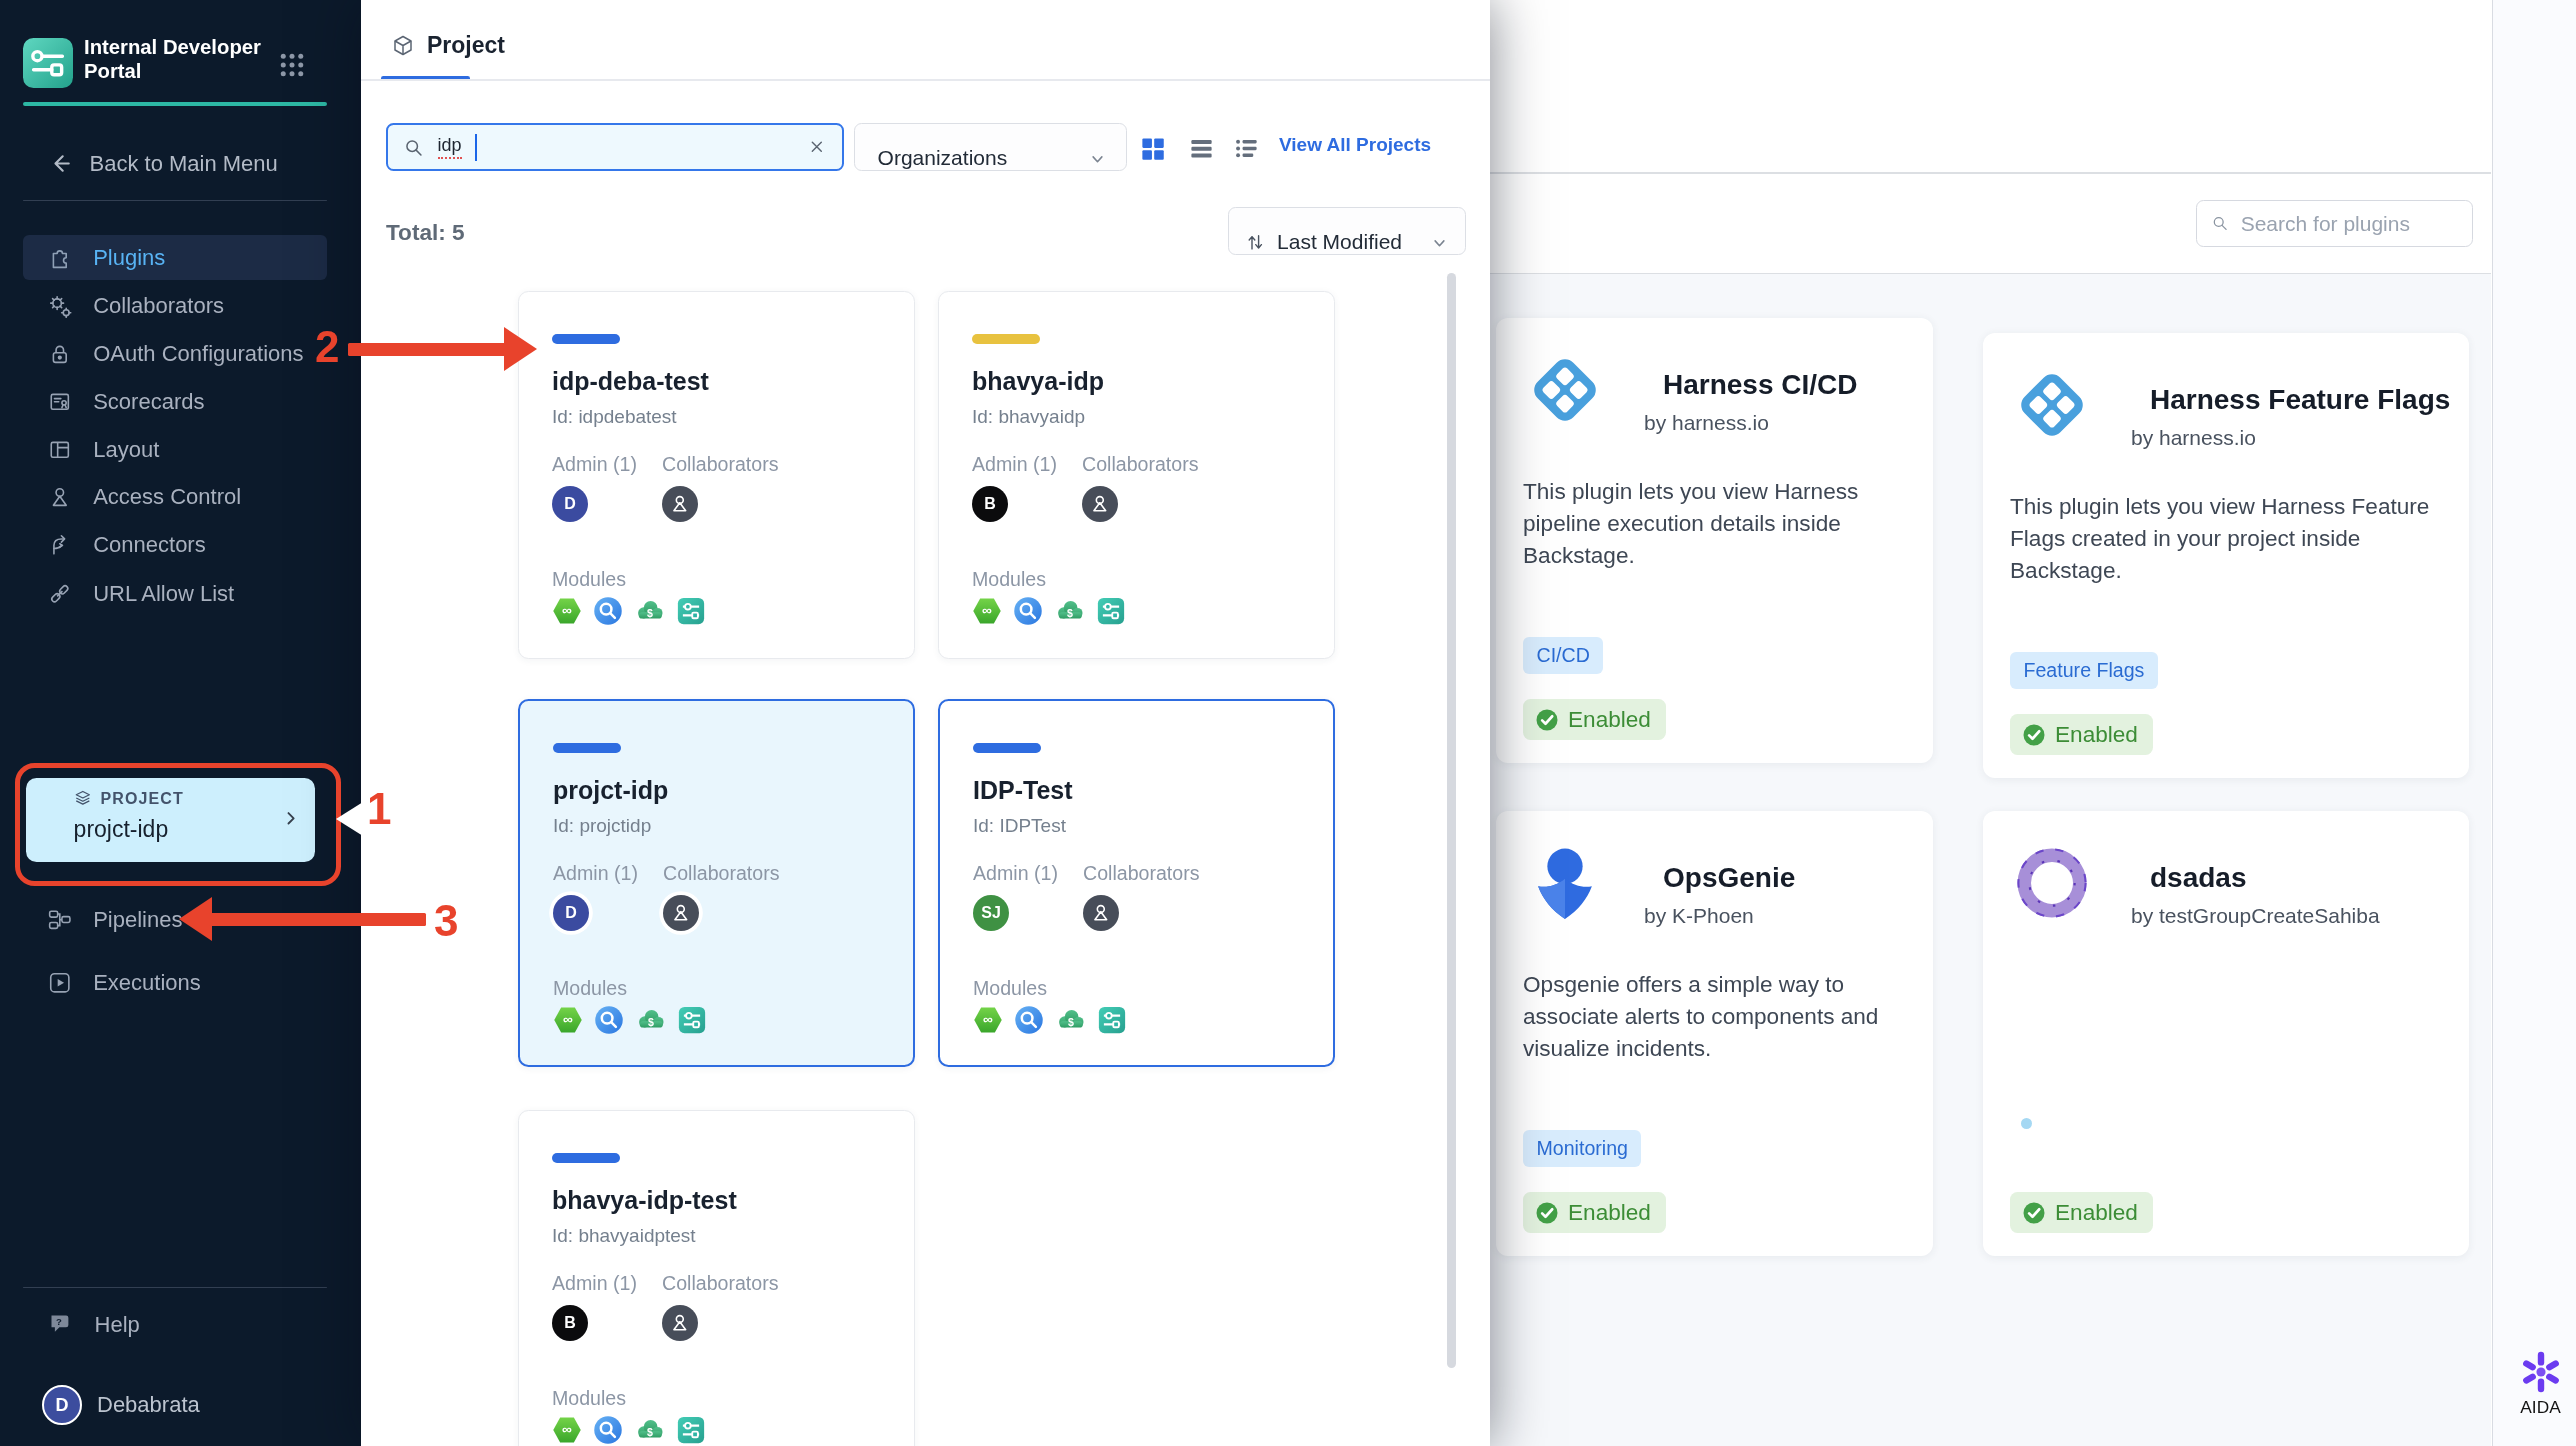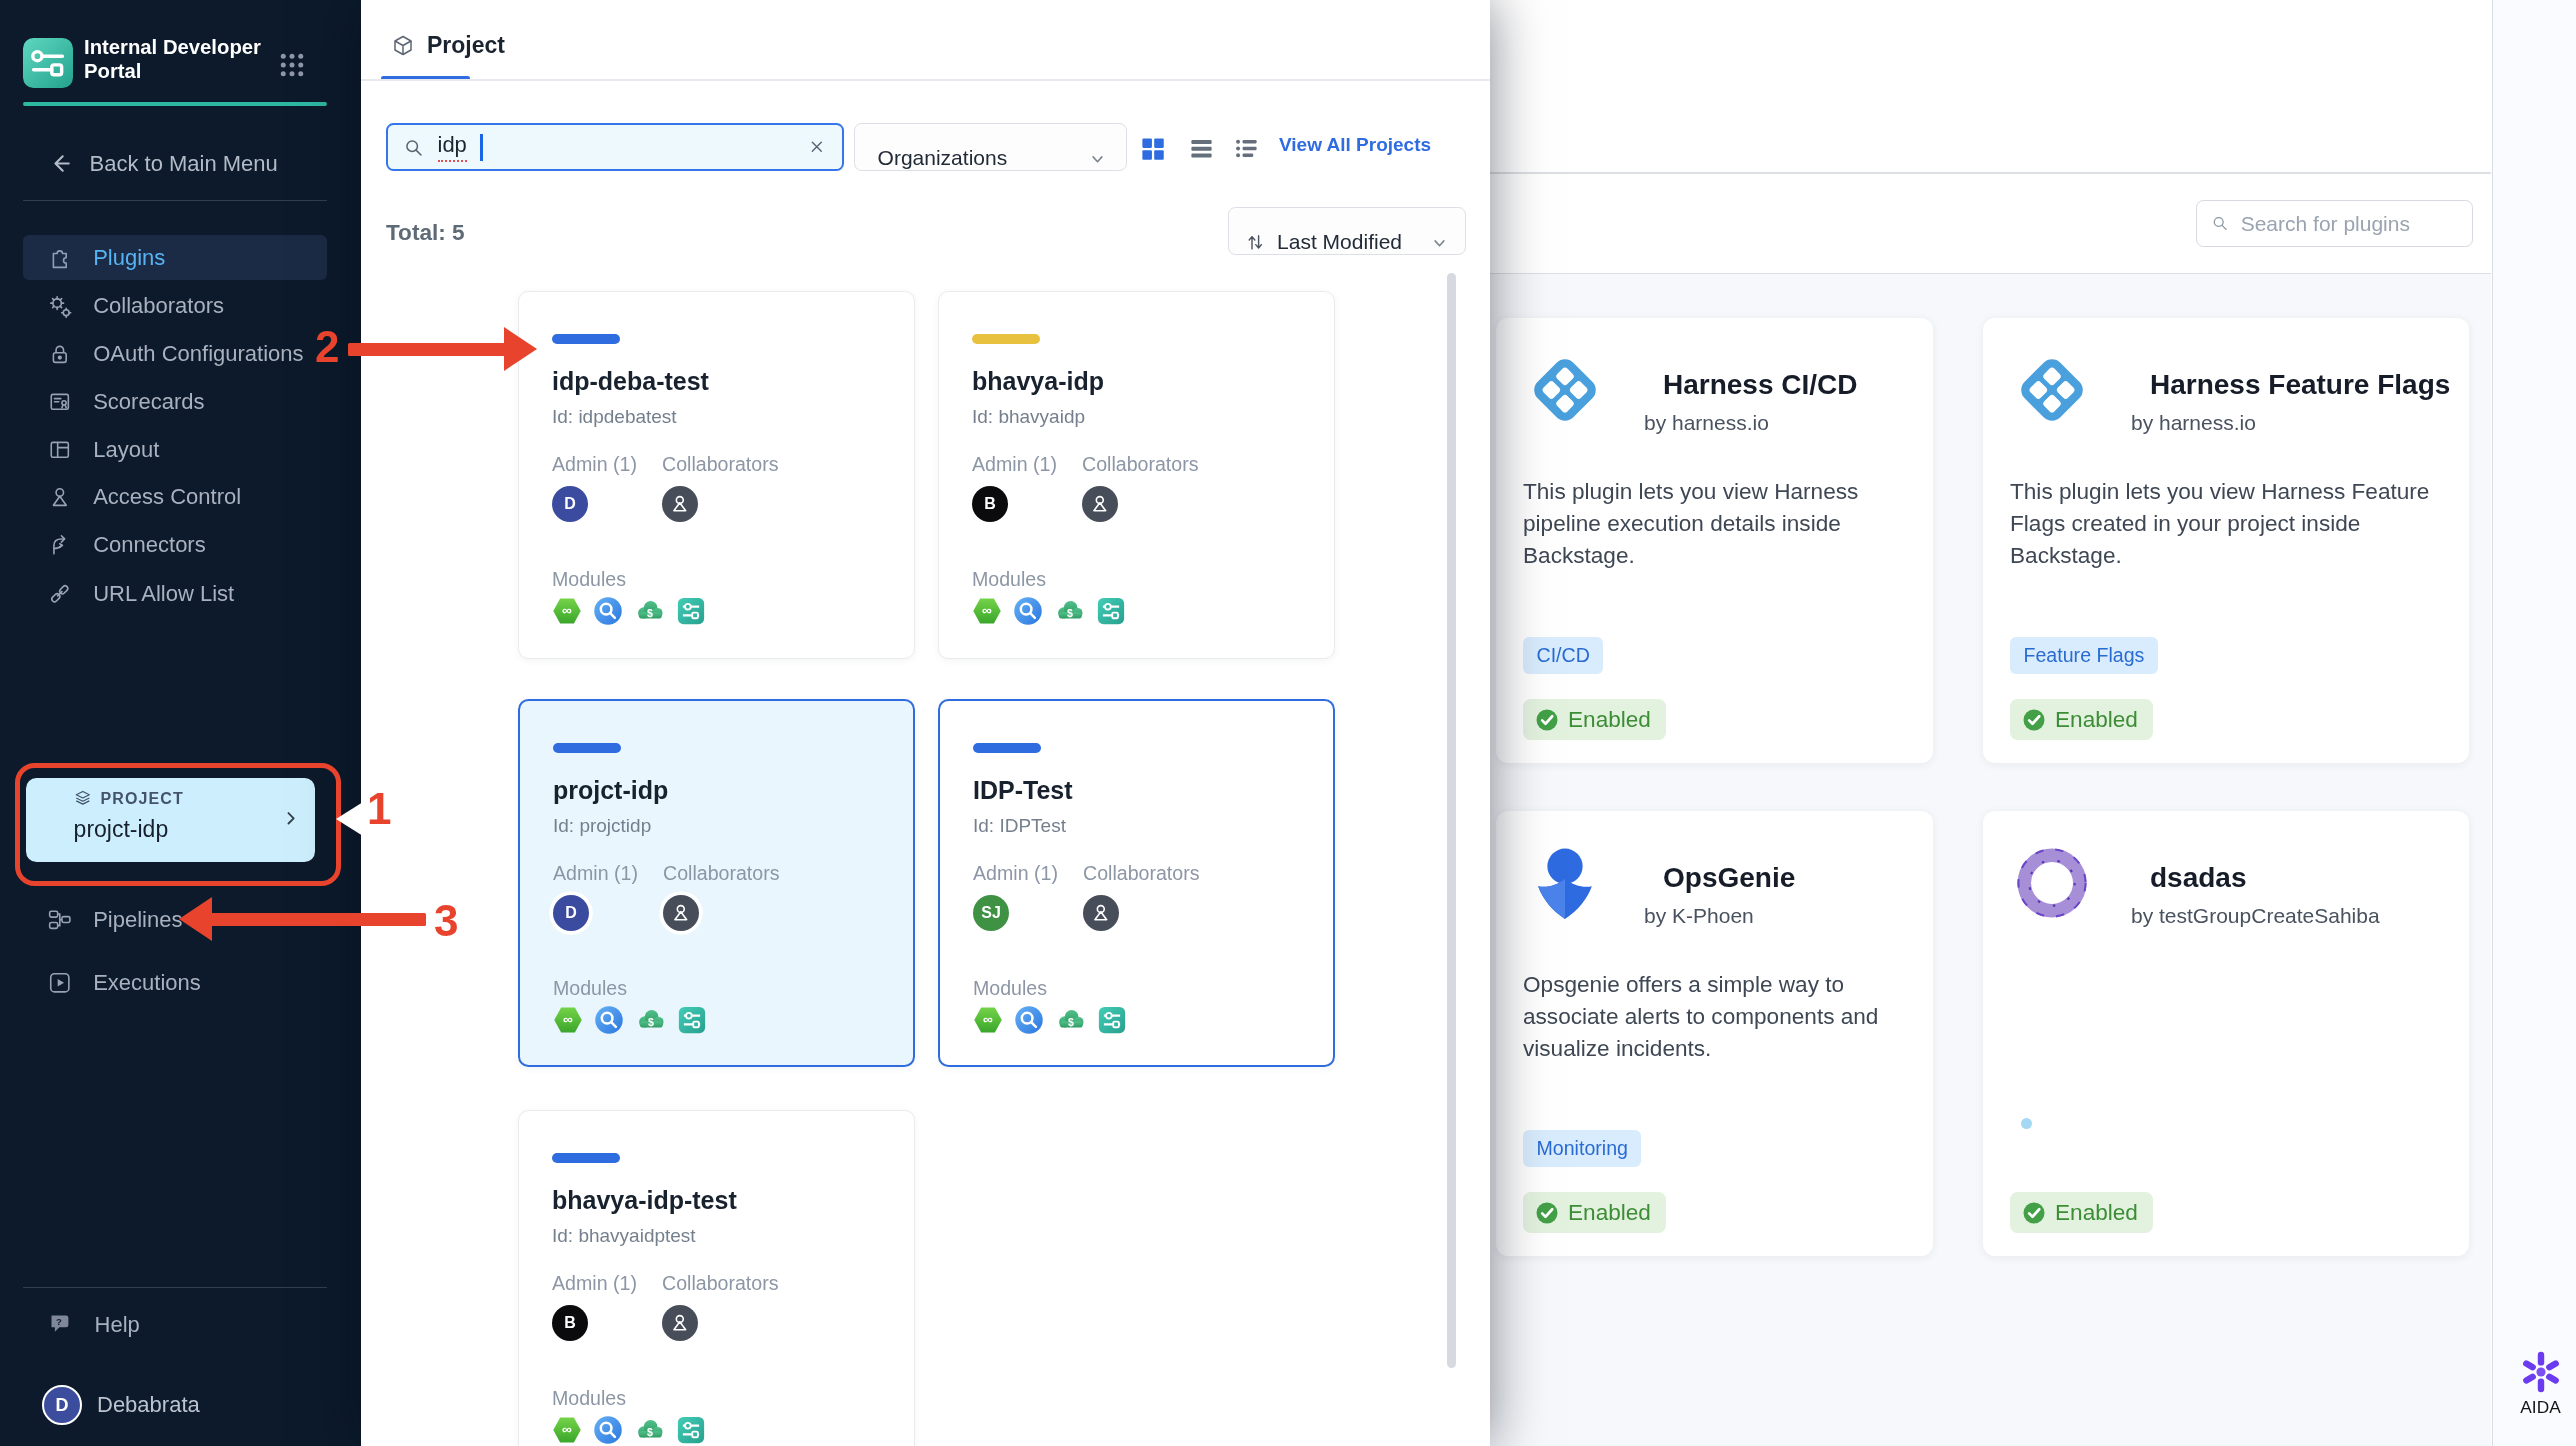--- a/index.html
+++ b/index.html
@@ -39,21 +39,21 @@
   .proj-card .plabel{position:absolute;left:75px;top:12px;font-size:16px;font-weight:bold;letter-spacing:1.1px;color:#43536b;}
   .proj-card .pname{position:absolute;left:48px;top:38px;font-size:23px;color:#16202d;}
   .user-row{position:absolute;display:flex;align-items:center;gap:15px;}
   .avatar-d{width:36px;height:36px;border-radius:50%;background:#3c4d9e;border:2.3px solid #fff;color:#fff;font-size:18px;font-weight:bold;display:flex;align-items:center;justify-content:center;}
   
   #modal{position:absolute;left:361px;top:0;width:1129px;height:1447px;background:#fff;z-index:5;box-shadow:0 0 53px rgba(5,12,25,.5);}
   .tab{position:absolute;left:30px;top:32px;display:flex;align-items:center;gap:12px;font-size:23px;font-weight:600;color:#1a2330;}
   .tab-underline{position:absolute;left:20.3px;top:76px;width:89px;height:4.5px;background:#2e6ce0;border-radius:2.3px;}
   .tab-border{position:absolute;left:0;top:79px;width:100%;height:1.5px;background:#e7e9ee;}
   .msearch{position:absolute;left:25px;top:123px;width:458px;height:48px;background:#eef9fe;border:2.3px solid #3577ea;border-radius:7.5px;display:flex;align-items:center;gap:13.5px;padding:0 15px;box-sizing:border-box;}
-  .msearch .txt{font-size:22px;color:#1d2530;border-bottom:2.3px dotted #e05252;padding-bottom:1.5px;}
+  .msearch .txt{font-size:18px;color:#1d2530;border-bottom:2.3px dotted #e05252;padding-bottom:1.5px;}
   .caret{width:2.3px;height:27px;background:#1b66e8;animation:blink 1.1s steps(1) infinite;}
   @keyframes blink{50%{opacity:0;}}
   .msearch .clear{margin-left:auto;color:#5a6470;}
   .select{position:absolute;height:48px;background:#fdfdfe;border:1.5px solid #dcdfe5;border-radius:7.5px;display:flex;align-items:flex-end;box-sizing:border-box;font-size:21px;color:#222b37;}
   .viewall{position:absolute;left:918px;top:134px;font-size:19px;font-weight:bold;color:#2e6ce0;}
   .total{position:absolute;left:25px;top:220px;font-size:22.6px;font-weight:600;color:#5f6a77;}
   .mscroll{position:absolute;left:1086px;top:273px;width:9px;height:1095px;background:#d6d9df;border-radius:4.5px;}
   
   .proj{position:absolute;width:397px;height:368px;background:#fff;border:1.5px solid #e8eaee;border-radius:10.5px;box-sizing:border-box;box-shadow:0 1.5px 7.5px rgba(40,50,70,.05);}
   .proj.sel{border:2.3px solid #2e6ce0;}
@@ -349,21 +349,21 @@
       <div class="pc-desc">This plugin lets you view Harness pipeline execution details inside Backstage.</div>
       <div class="pc-tag">CI/CD</div>
       <div class="pc-status">
         <svg class="ic" width="24" height="24" viewBox="0 0 32 32">
             <use href="#i-check"></use>
           </svg>
         <span>Enabled</span>
       </div>
     </div>
 
-    <div class="plugin-card" style="left:1983px;top:318px;width:486px;height:445px">
+    <div class="plugin-card" style="left:1983px;top:333px;width:486px;height:445px">
       <svg class="ic pc-logo" viewBox="0 0 112 112" width="84" height="84">
           <use href="#logo-harness"></use>
         </svg>
       <div class="pc-name">Harness Feature Flags</div>
       <div class="pc-by">by harness.io</div>
       <div class="pc-desc">This plugin lets you view Harness Feature Flags created in your project inside Backstage.</div>
       <div class="pc-tag">Feature Flags</div>
       <div class="pc-status">
         <svg class="ic" width="24" height="24" viewBox="0 0 32 32">
             <use href="#i-check"></use>

